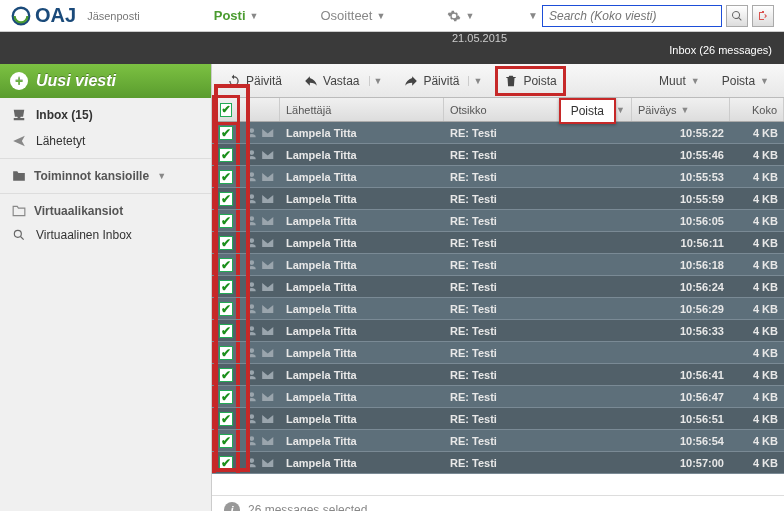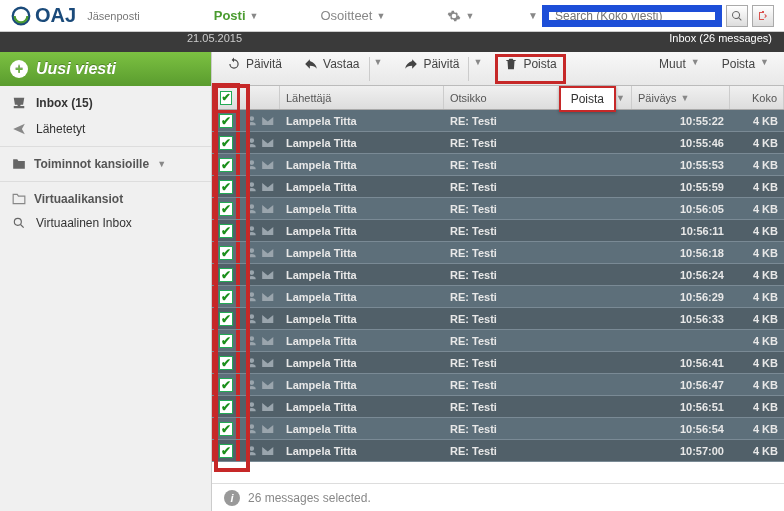--- a/index.html
+++ b/index.html
@@ -8,44 +8,44 @@
   .topbar { height: 32px; background: #fff; border-bottom: 1px solid #ccc; display: flex; align-items: center; padding: 0 10px; }
   .logo { display: flex; align-items: center; gap: 3px; }
   .logo svg { width: 22px; height: 22px; }
   .logo .o { font-size: 20px; font-weight: bold; color: #1a4a7a; }
   .logo .sub { font-size: 11px; color: #777; margin-left: 8px; }
   .topnav { display: flex; gap: 18px; margin-left: 30px; }
   .topnav .item { color: #888; font-size: 13px; cursor: pointer; display:flex; align-items:center; gap:4px;padding-left:44px;}
   .topnav .item.active { color: #4a9b2f; font-weight: bold; }
   .search { margin-left: auto; display: flex; align-items: center; gap: 4px; }
   .search .dd-caret { color:#888; cursor:pointer; font-size:10px;}
-  .search input { width: 180px; height: 22px; border: 7px solid #1d4ed8; padding: 0 6px; color:#888; font-size:12px;}
+  .search input { width: 180px; height: 22px; border: 1px solid #1d4ed8; padding: 0 6px; font-style: italic; color:#888; font-size:12px;}
   .search .btn { width: 22px; height: 22px; border: 1px solid #aaa; background: linear-gradient(#fff,#ddd); display:flex; align-items:center; justify-content:center; cursor:pointer;}
   .search .exit { color: #d9534f; font-weight: bold; font-size:16px;}
   
-  .datebar { height: 20px; background: #3a3a3a; color: #ccc; font-size: 11px; display:flex; align-items:flex-start; padding: 0 12px; }
+  .datebar { height: 32px; background: #3a3a3a; color: #ccc; font-size: 11px; display:flex; align-items:center; padding: 0 12px; flex-direction: column; }
   .datebar .date { margin-left: 175px; }
   .datebar .status { margin-left: auto; color: #fff; }
   
   .main { display: flex; height: calc(511px - 52px); }
   
   .sidebar { width: 212px; background: #f0f0f0; border-right: 1px solid #ccc; }
   .compose { height: 34px; background: linear-gradient(#7cc142, #5a9c2e); color: #fff; font-size: 16px; font-style: italic; font-weight: bold; display:flex; align-items:center; gap:8px; padding: 0 10px; cursor:pointer; text-shadow:0 -1px 0 rgba(0,0,0,0.3);}
   .compose .plus { width:18px; height:18px; border-radius:50%; background:#fff; color:#6ab040; display:flex; align-items:center;justify-content:center; font-style:normal; font-weight:bold; font-size:14px;}
   .folders { padding: 4px 0; border-bottom: 1px solid #ddd; }
   .folder { display:flex; align-items:center; gap:8px; height:26px; padding: 0 12px; cursor:pointer;}
   .folder.sel { font-weight: bold; }
   .folder .ico { width:16px; color:#777; }
   .sidesec { border-bottom:1px solid #ddd; padding: 6px 0;}
   .sidesec .hdr { display:flex; align-items:center; gap:8px; padding: 4px 12px; font-weight:bold; color:#555; cursor:pointer;}
   .caret { font-size:9px; color:#888;}
   
   .content { flex: 1; display:flex; flex-direction:column; background:#fff; min-width:0;}
   .toolbar { height: 34px; background: linear-gradient(#f8f8f8,#e8e8e8); border-bottom:1px solid #bbb; display:flex; align-items:center; padding: 0 6px; gap: 4px; position:relative;}
-  .tbtn { height: 26px; padding: 0 8px; display:flex; gap:5px; cursor:pointer; font-size:12px; color:#444; border:1px solid transparent;}
+  .tbtn { height: 26px; padding: 0 8px; display:flex; align-items:center; gap:5px; cursor:pointer; font-size:12px; color:#444; border:1px solid transparent;}
   .tbtn.hl { border: 3px solid #c62828; padding: 0 6px; height:30px;}
   .tbtn .split { border-left:1px solid #ccc; margin-left:4px; padding-left:4px;}
   .spacer { flex:1; }
   .tooltip { position:absolute; top: 34px; right: 168px; background:#fff; border:1px solid #c62828; border-width:2px; padding:4px 10px; font-size:12px; color:#333; z-index:5; box-shadow:0 1px 3px rgba(0,0,0,0.3);}
   
   .gridhdr { height: 24px; background: linear-gradient(#f0f0f0,#ddd); border-bottom:1px solid #aaa; display:flex; align-items:center; font-size:11px; color:#555;}
   .gridhdr .cell { padding: 0 6px; border-right:1px solid #ccc; height:100%; display:flex; align-items:center; gap:4px;}
   .gridhdr .hl { border:3px solid #c62828; margin:-3px 0; height:30px; z-index:2;}
   
   .col-chk { width: 28px; justify-content:center;}

